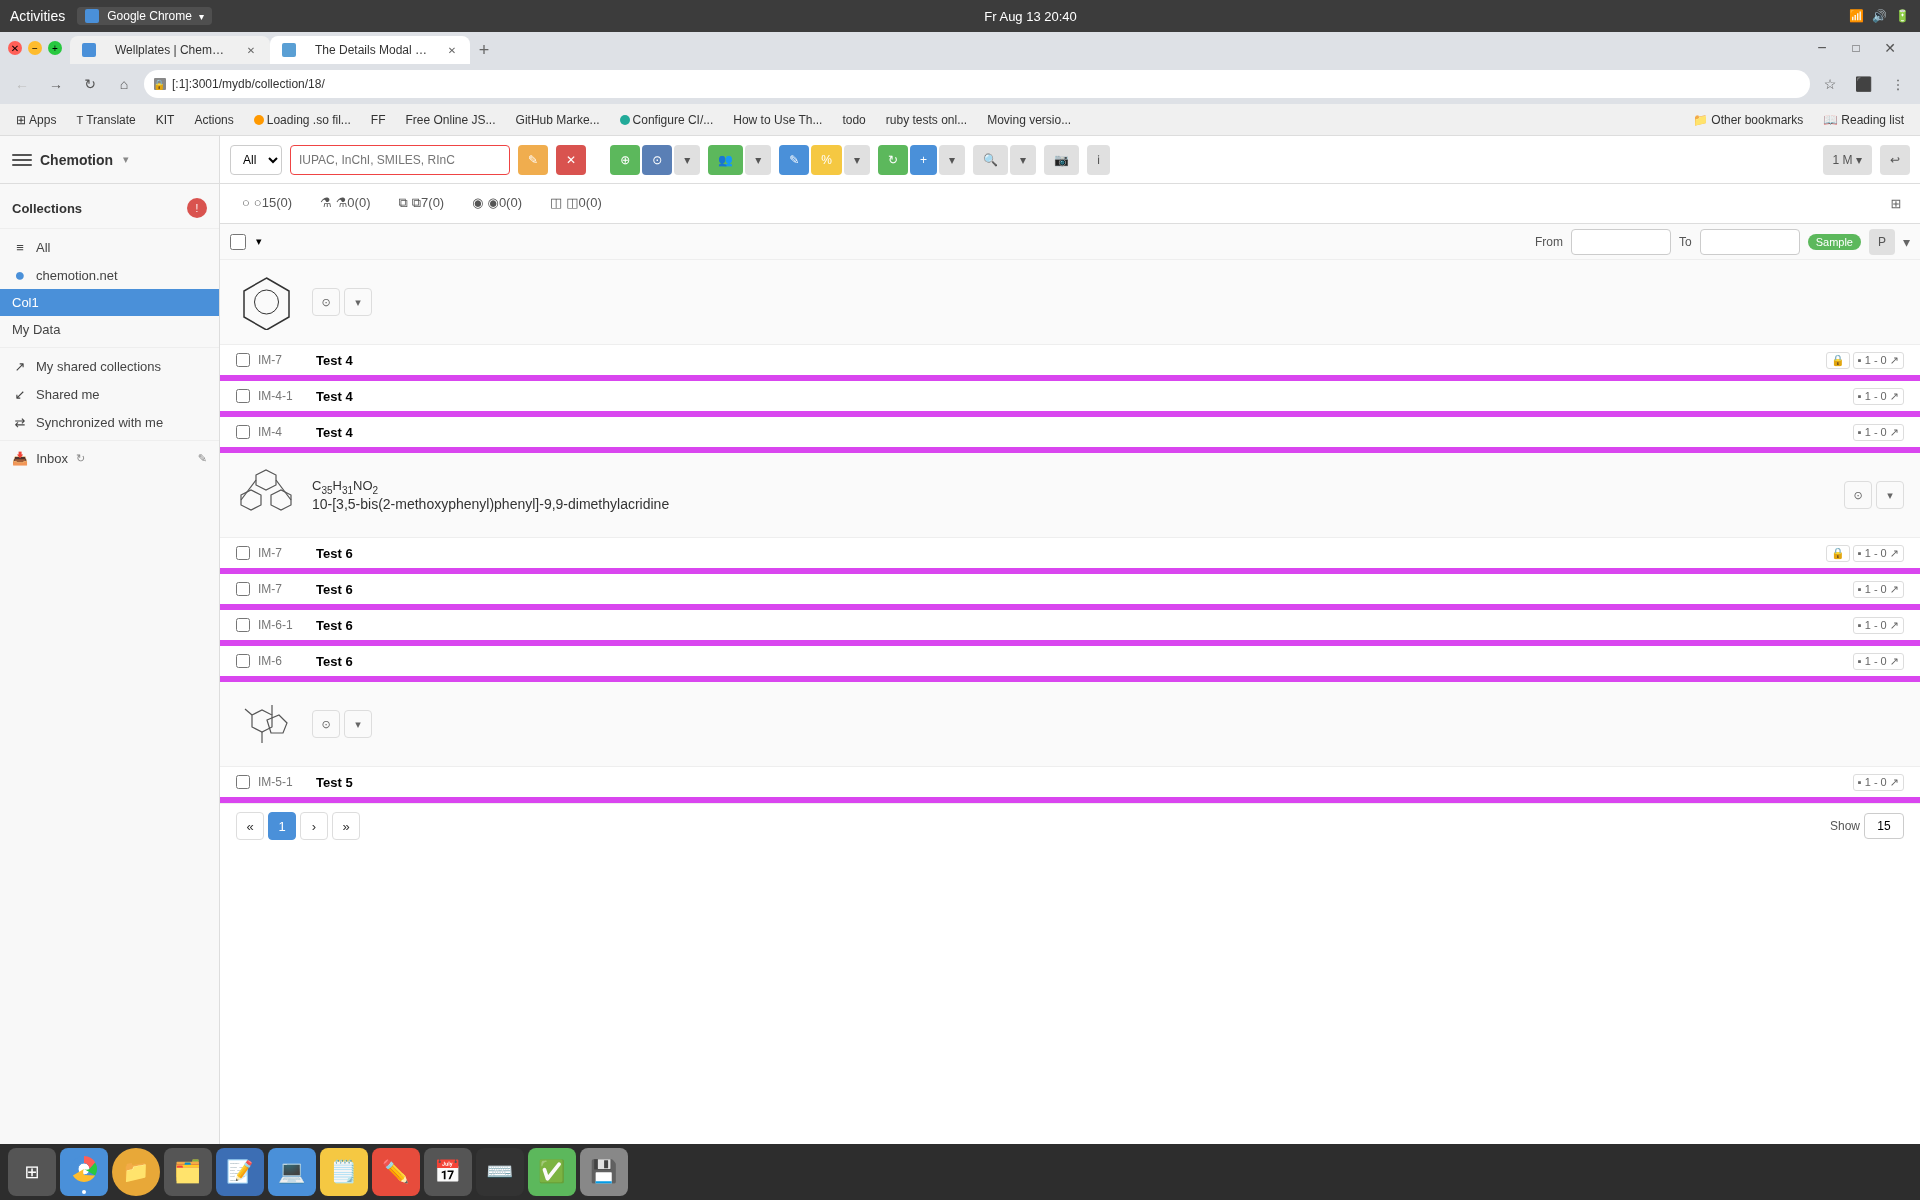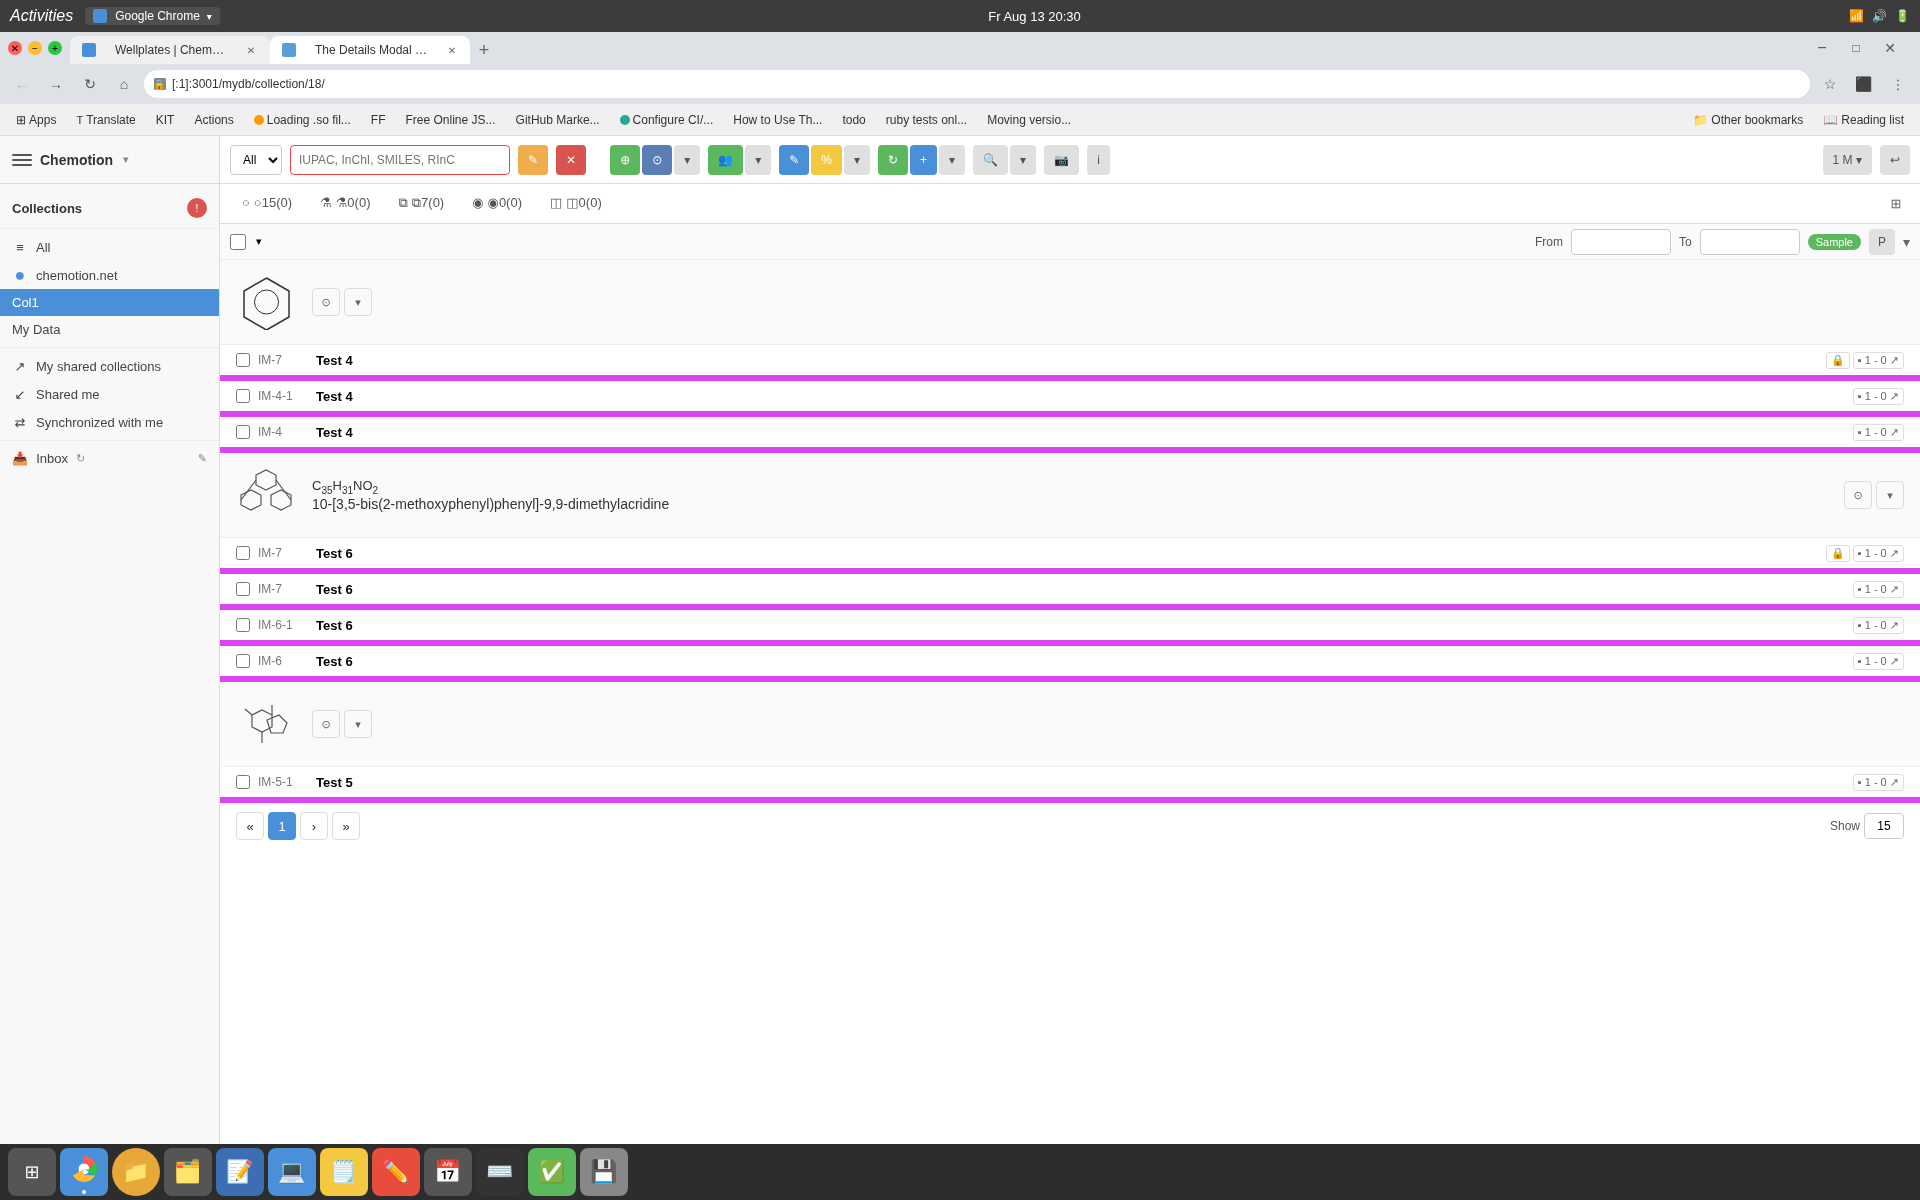--- a/index.html
+++ b/index.html
@@ -12,21 +12,21 @@
       display: flex;
       align-items: center;
       justify-content: space-between;
       padding: 0 10px;
       color: #fff;
       font-size: 12px;
     }
     .os-topbar-left { display: flex; align-items: center; gap: 12px; }
     .os-topbar-center { font-size: 13px; }
     .os-topbar-right { display: flex; align-items: center; gap: 8px; }
-    .os-activities { font-size: 16px; font-style: italic; }
+    .os-activities { font-size: 14px; }
     .os-chrome-menu { display: flex; align-items: center; gap: 4px; background: rgba(255,255,255,0.1); padding: 2px 8px; border-radius: 4px; cursor: pointer; }
 
     
     .chrome-window { background: #dee1e6; }
 
     
     .chrome-titlebar {
       height: 32px;
       background: #dee1e6;
       display: flex;
@@ -367,21 +367,21 @@
 
 <div class="os-topbar">
   <div class="os-topbar-left">
     <span class="os-activities">Activities</span>
     <div class="os-chrome-menu">
       <span style="width:14px;height:14px;background:#4a90d9;border-radius:2px;display:inline-block;margin-right:4px;"></span>
       <span>Google Chrome</span>
       <span style="font-size:10px;margin-left:3px;">▾</span>
     </div>
   </div>
-  <div class="os-topbar-center">Fr Aug 13  20:30</div>
+  <div class="os-topbar-center">Fr Aug 13  20:40</div>
   <div class="os-topbar-right">
     <span>📶</span>
     <span>🔊</span>
     <span>🔋</span>
   </div>
 </div>
 
 <div class="chrome-window">
 
   <div class="chrome-titlebar">

